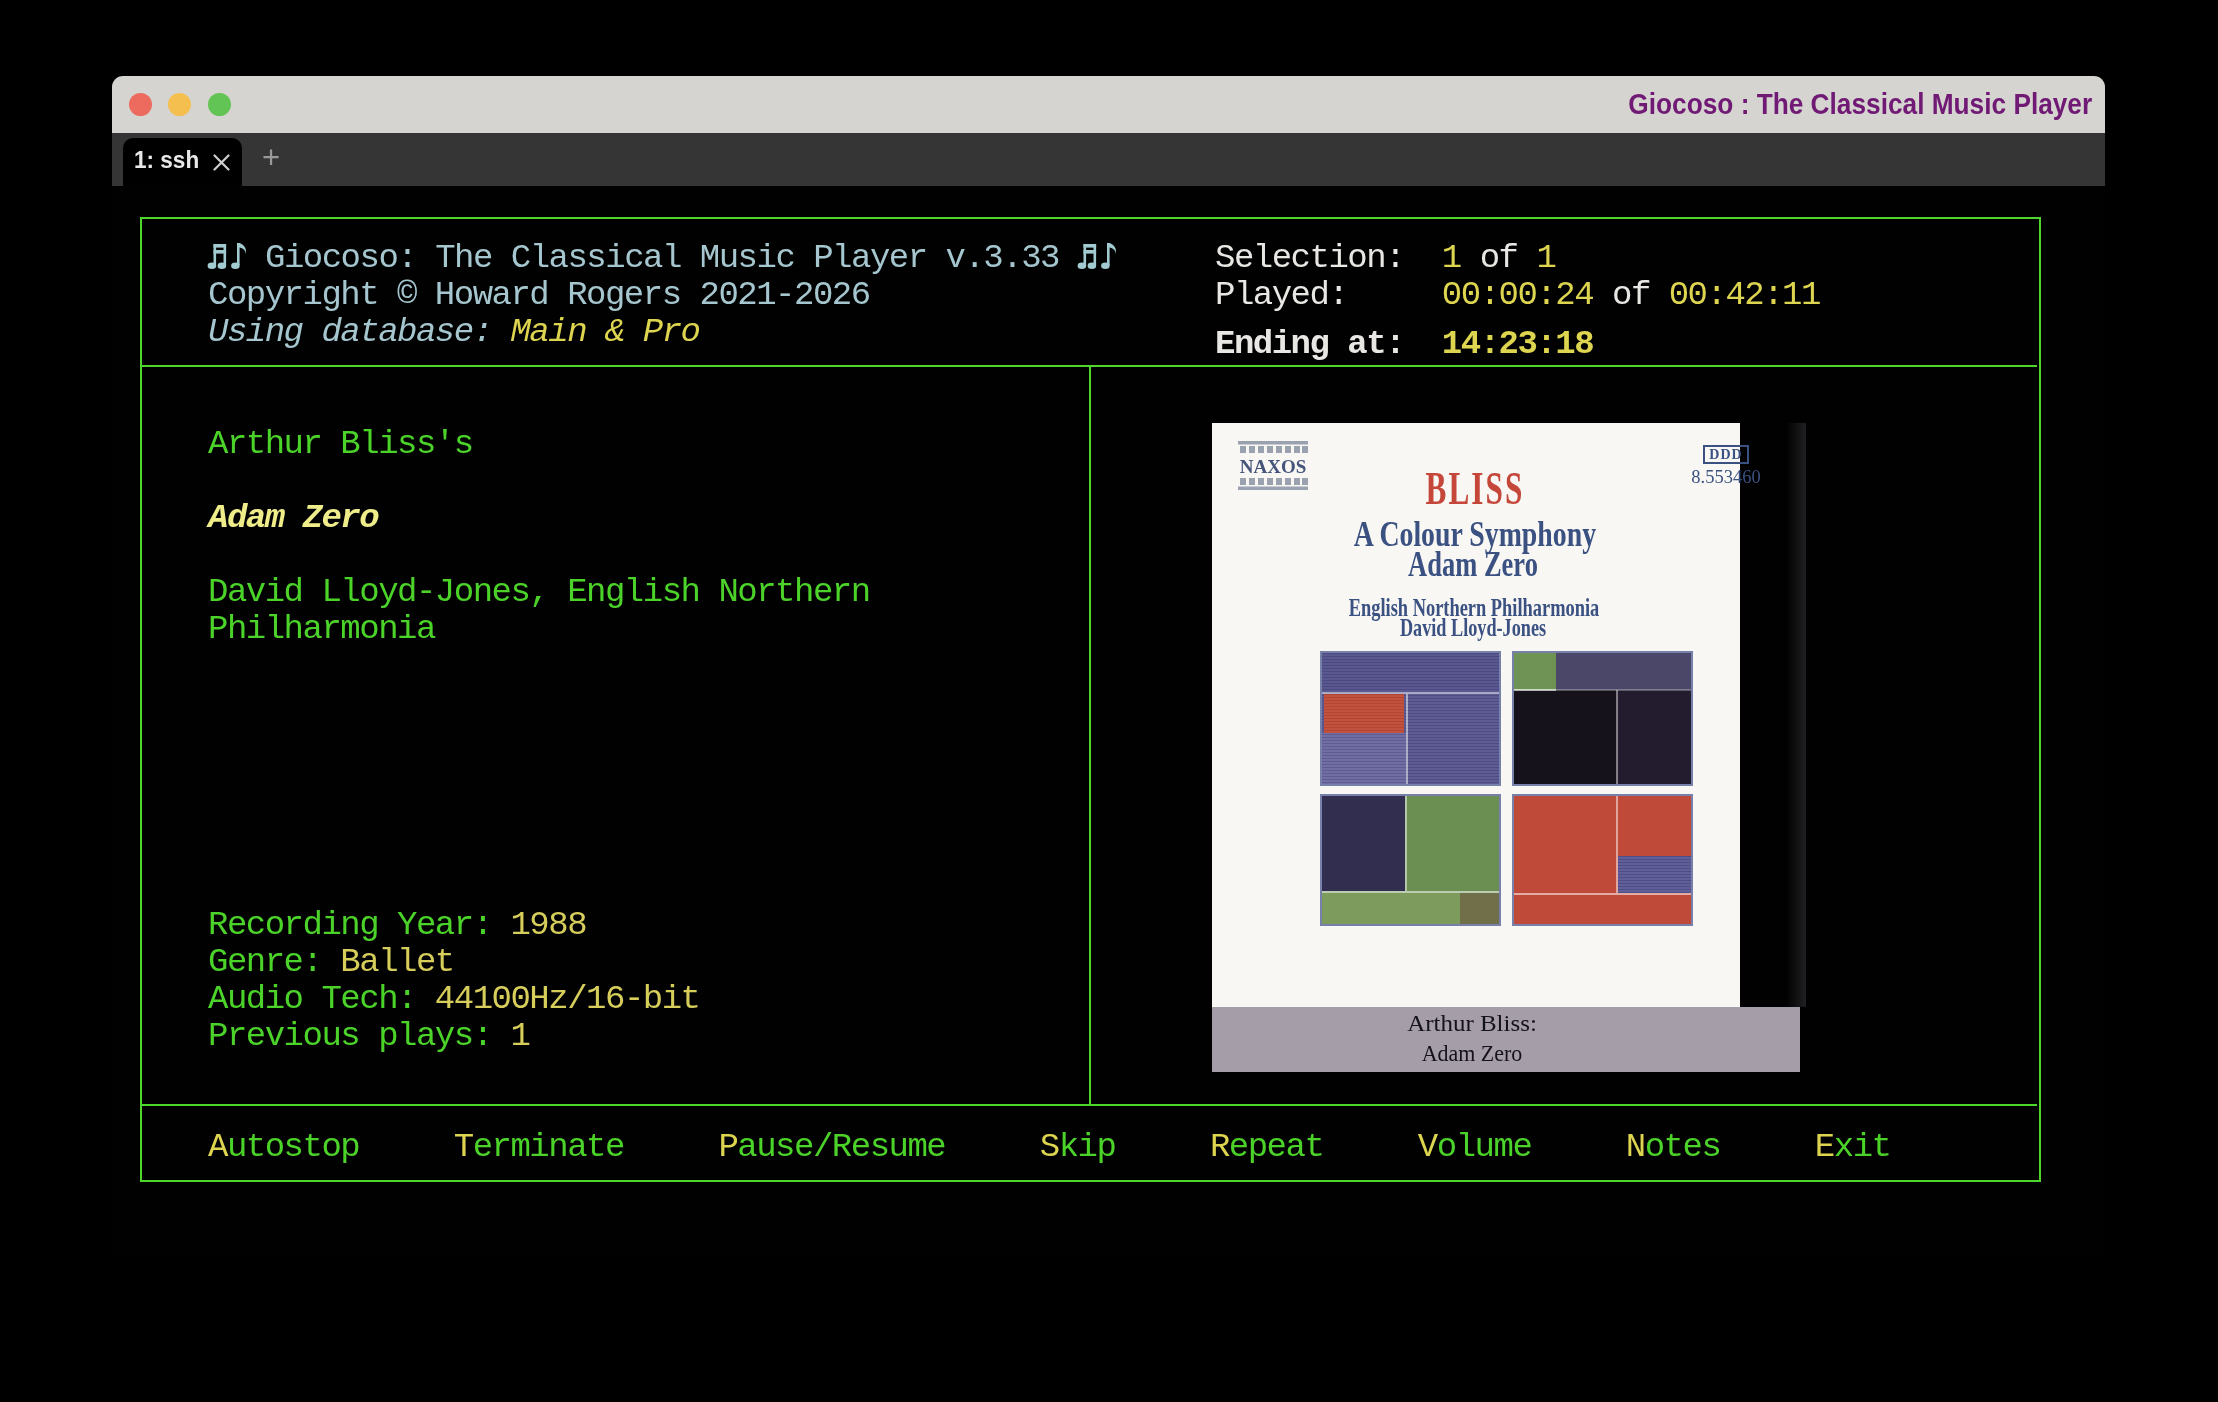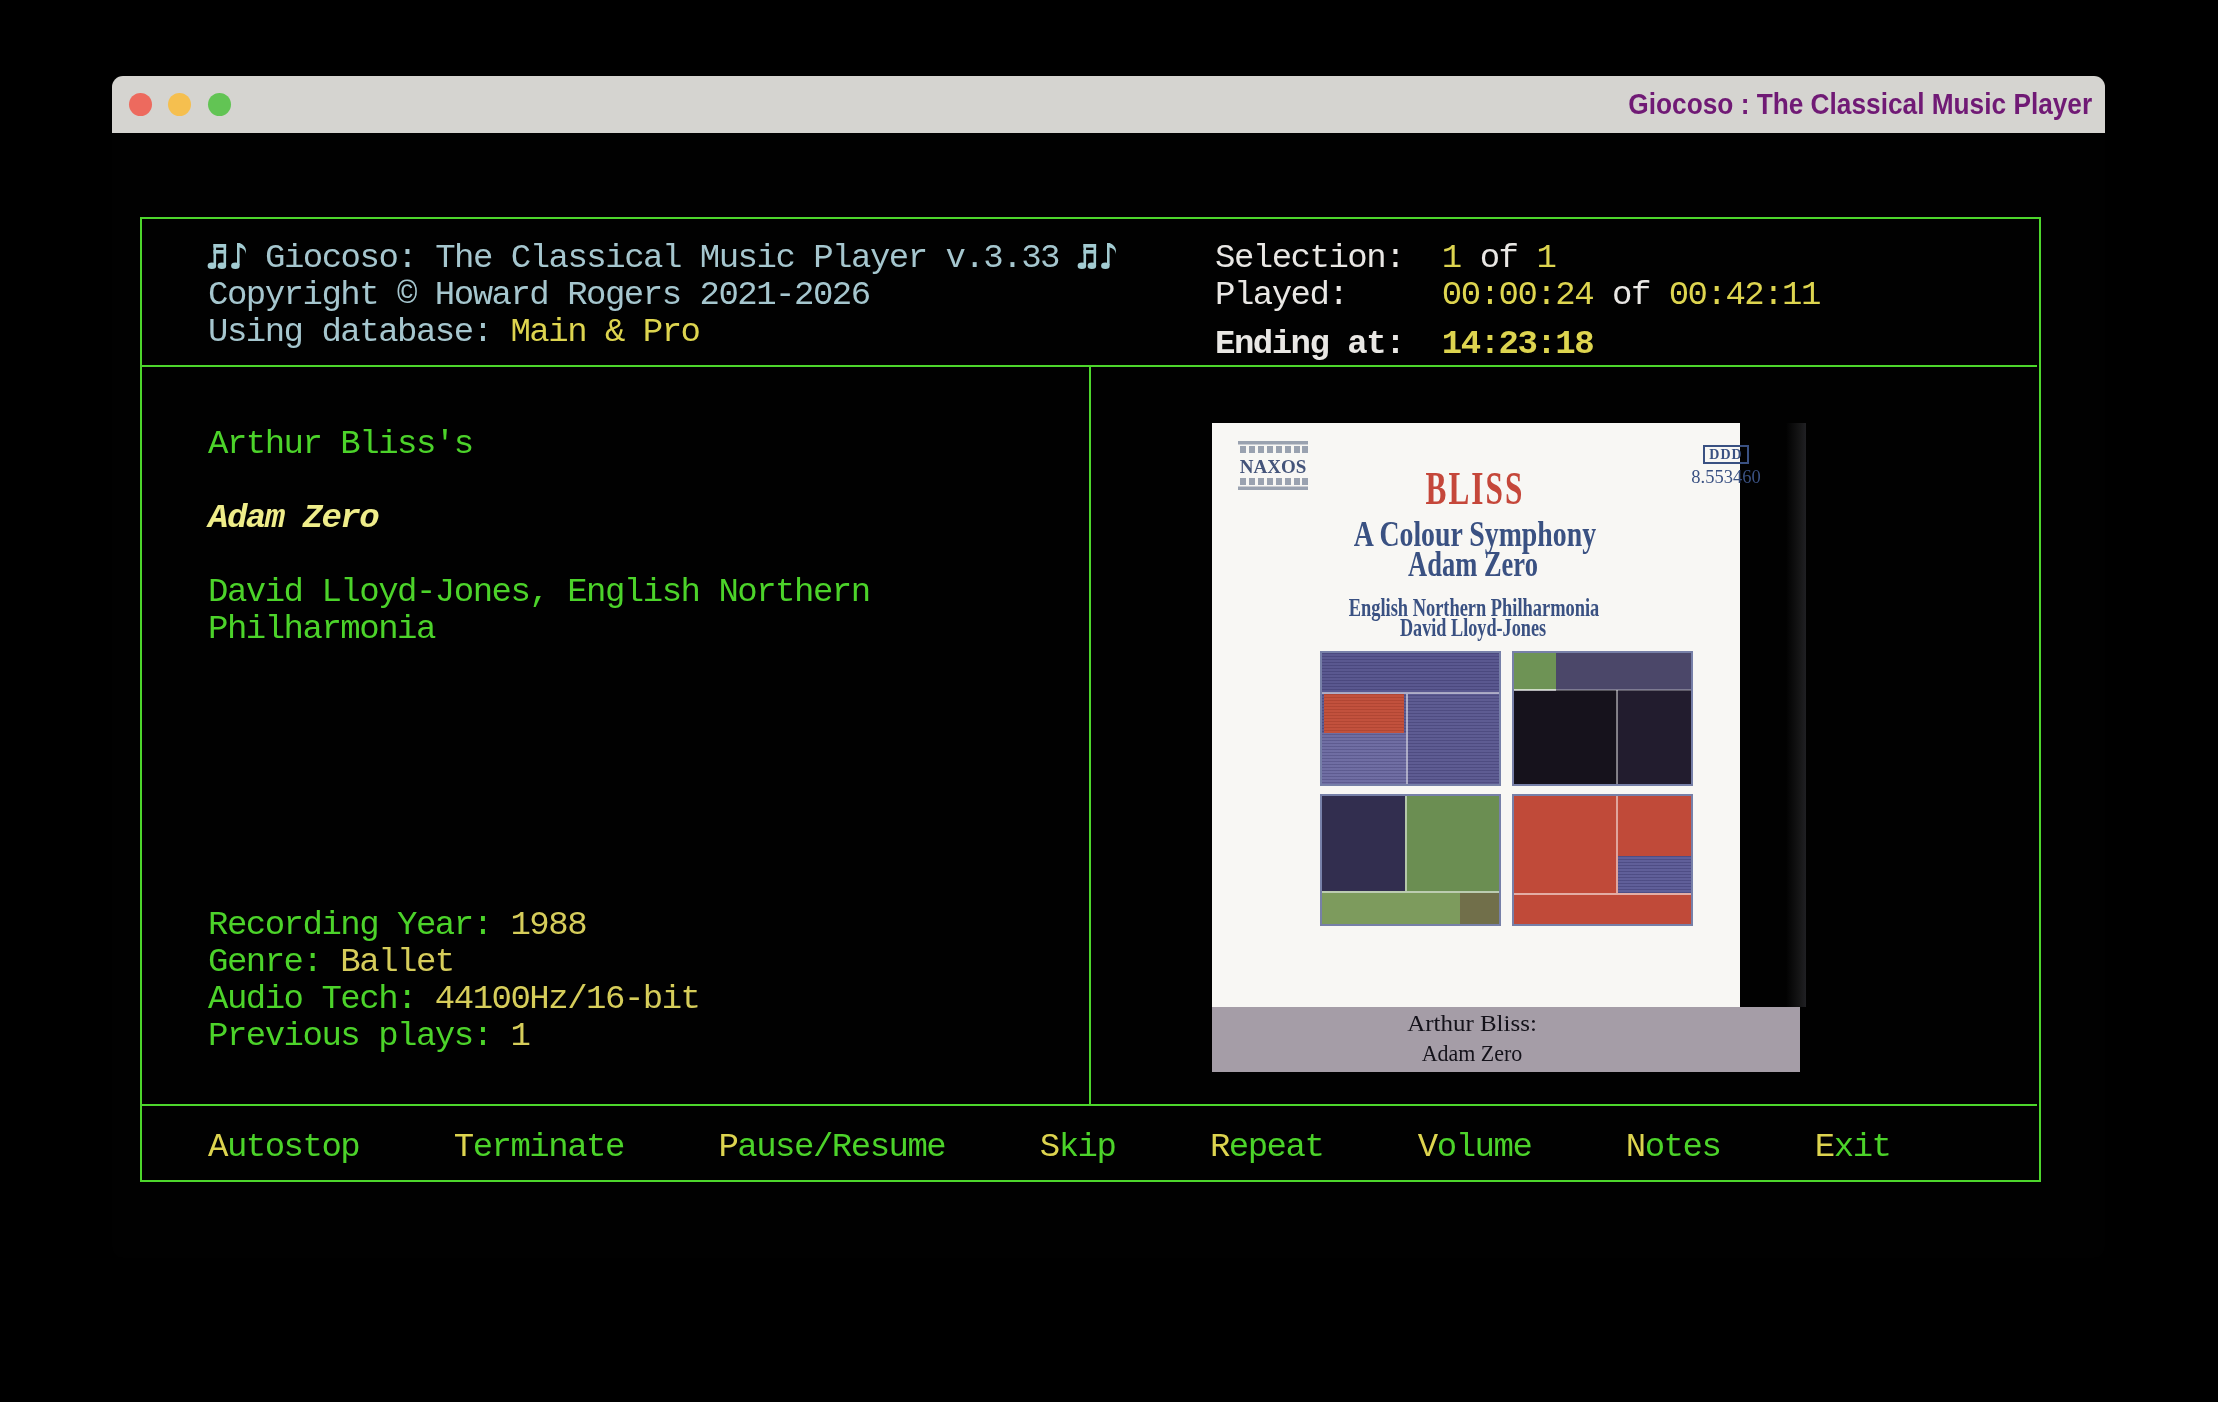--- a/index.html
+++ b/index.html
@@ -34,30 +34,39 @@
 </style>
 </head>
 <body>
 <div class="win">
   <div class="titlebar">
     <div class="title"><span style="display:inline-block;transform:scaleX(0.905);">Giocoso : The Classical Music Player</span></div>
     <div class="tl" style="left:16.5px;background:#ed6a5e;"></div>
     <div class="tl" style="left:56px;background:#f5bf4f;"></div>
     <div class="tl" style="left:96px;background:#62c454;"></div>
   </div>
+  <div class="tabbar">
+    <div class="tab">
+      <div class="tabtxt"><span style="display:inline-block;transform:scaleX(0.92);transform-origin:0 50%;">1: ssh</span></div>
+      <svg style="position:absolute;left:90px;top:16px;" width="17" height="17" viewBox="0 0 17 17">
+          <path d="M1.5 1.5 L15.5 15.5 M15.5 1.5 L1.5 15.5" stroke="#cfcfcf" stroke-width="2.2" stroke-linecap="round"></path>
+        </svg>
+    </div>
+    <div class="plus">+</div>
+  </div>
 </div>
 
 <div class="gbox" style="left:140px;top:217px;width:1897px;height:961px;"></div>
 <div class="gline" style="left:142px;top:365px;width:1895px;height:2px;"></div>
 <div class="gline" style="left:142px;top:1104px;width:1895px;height:2px;"></div>
 <div class="gline" style="left:1089px;top:367px;width:2px;height:737px;"></div>
 
 <div class="t blu" style="left:265px;top:239.5px;">Giocoso: The Classical Music Player v.3.33</div>
 <div class="t blu" style="left:208px;top:276.5px;">Copyright © Howard Rogers 2021-2026</div>
-<div class="t blu" style="left:208px;top:313.5px;">Using database: <span class="yel">Main &amp; Pro</span></div>
+<div class="t blu" style="left:208px;top:313.5px;font-style:italic;">Using database: <span class="yel">Main &amp; Pro</span></div>
 
 <svg class="abs" style="left:207px;top:240px;" width="40" height="31" viewBox="0 0 40 31">
   <g fill="#a2cbd1">
     <rect x="6.5" y="4" width="2.6" height="21"></rect>
     <rect x="16.5" y="4" width="2.6" height="21"></rect>
     <rect x="6.5" y="4" width="12.6" height="3.6"></rect>
     <rect x="6.5" y="10" width="12.6" height="3.6"></rect>
     <ellipse cx="4.9" cy="25.7" rx="4.3" ry="3.2"></ellipse>
     <ellipse cx="14.9" cy="25.7" rx="4.3" ry="3.2"></ellipse>
     <rect x="30" y="3" width="2.6" height="22"></rect>

